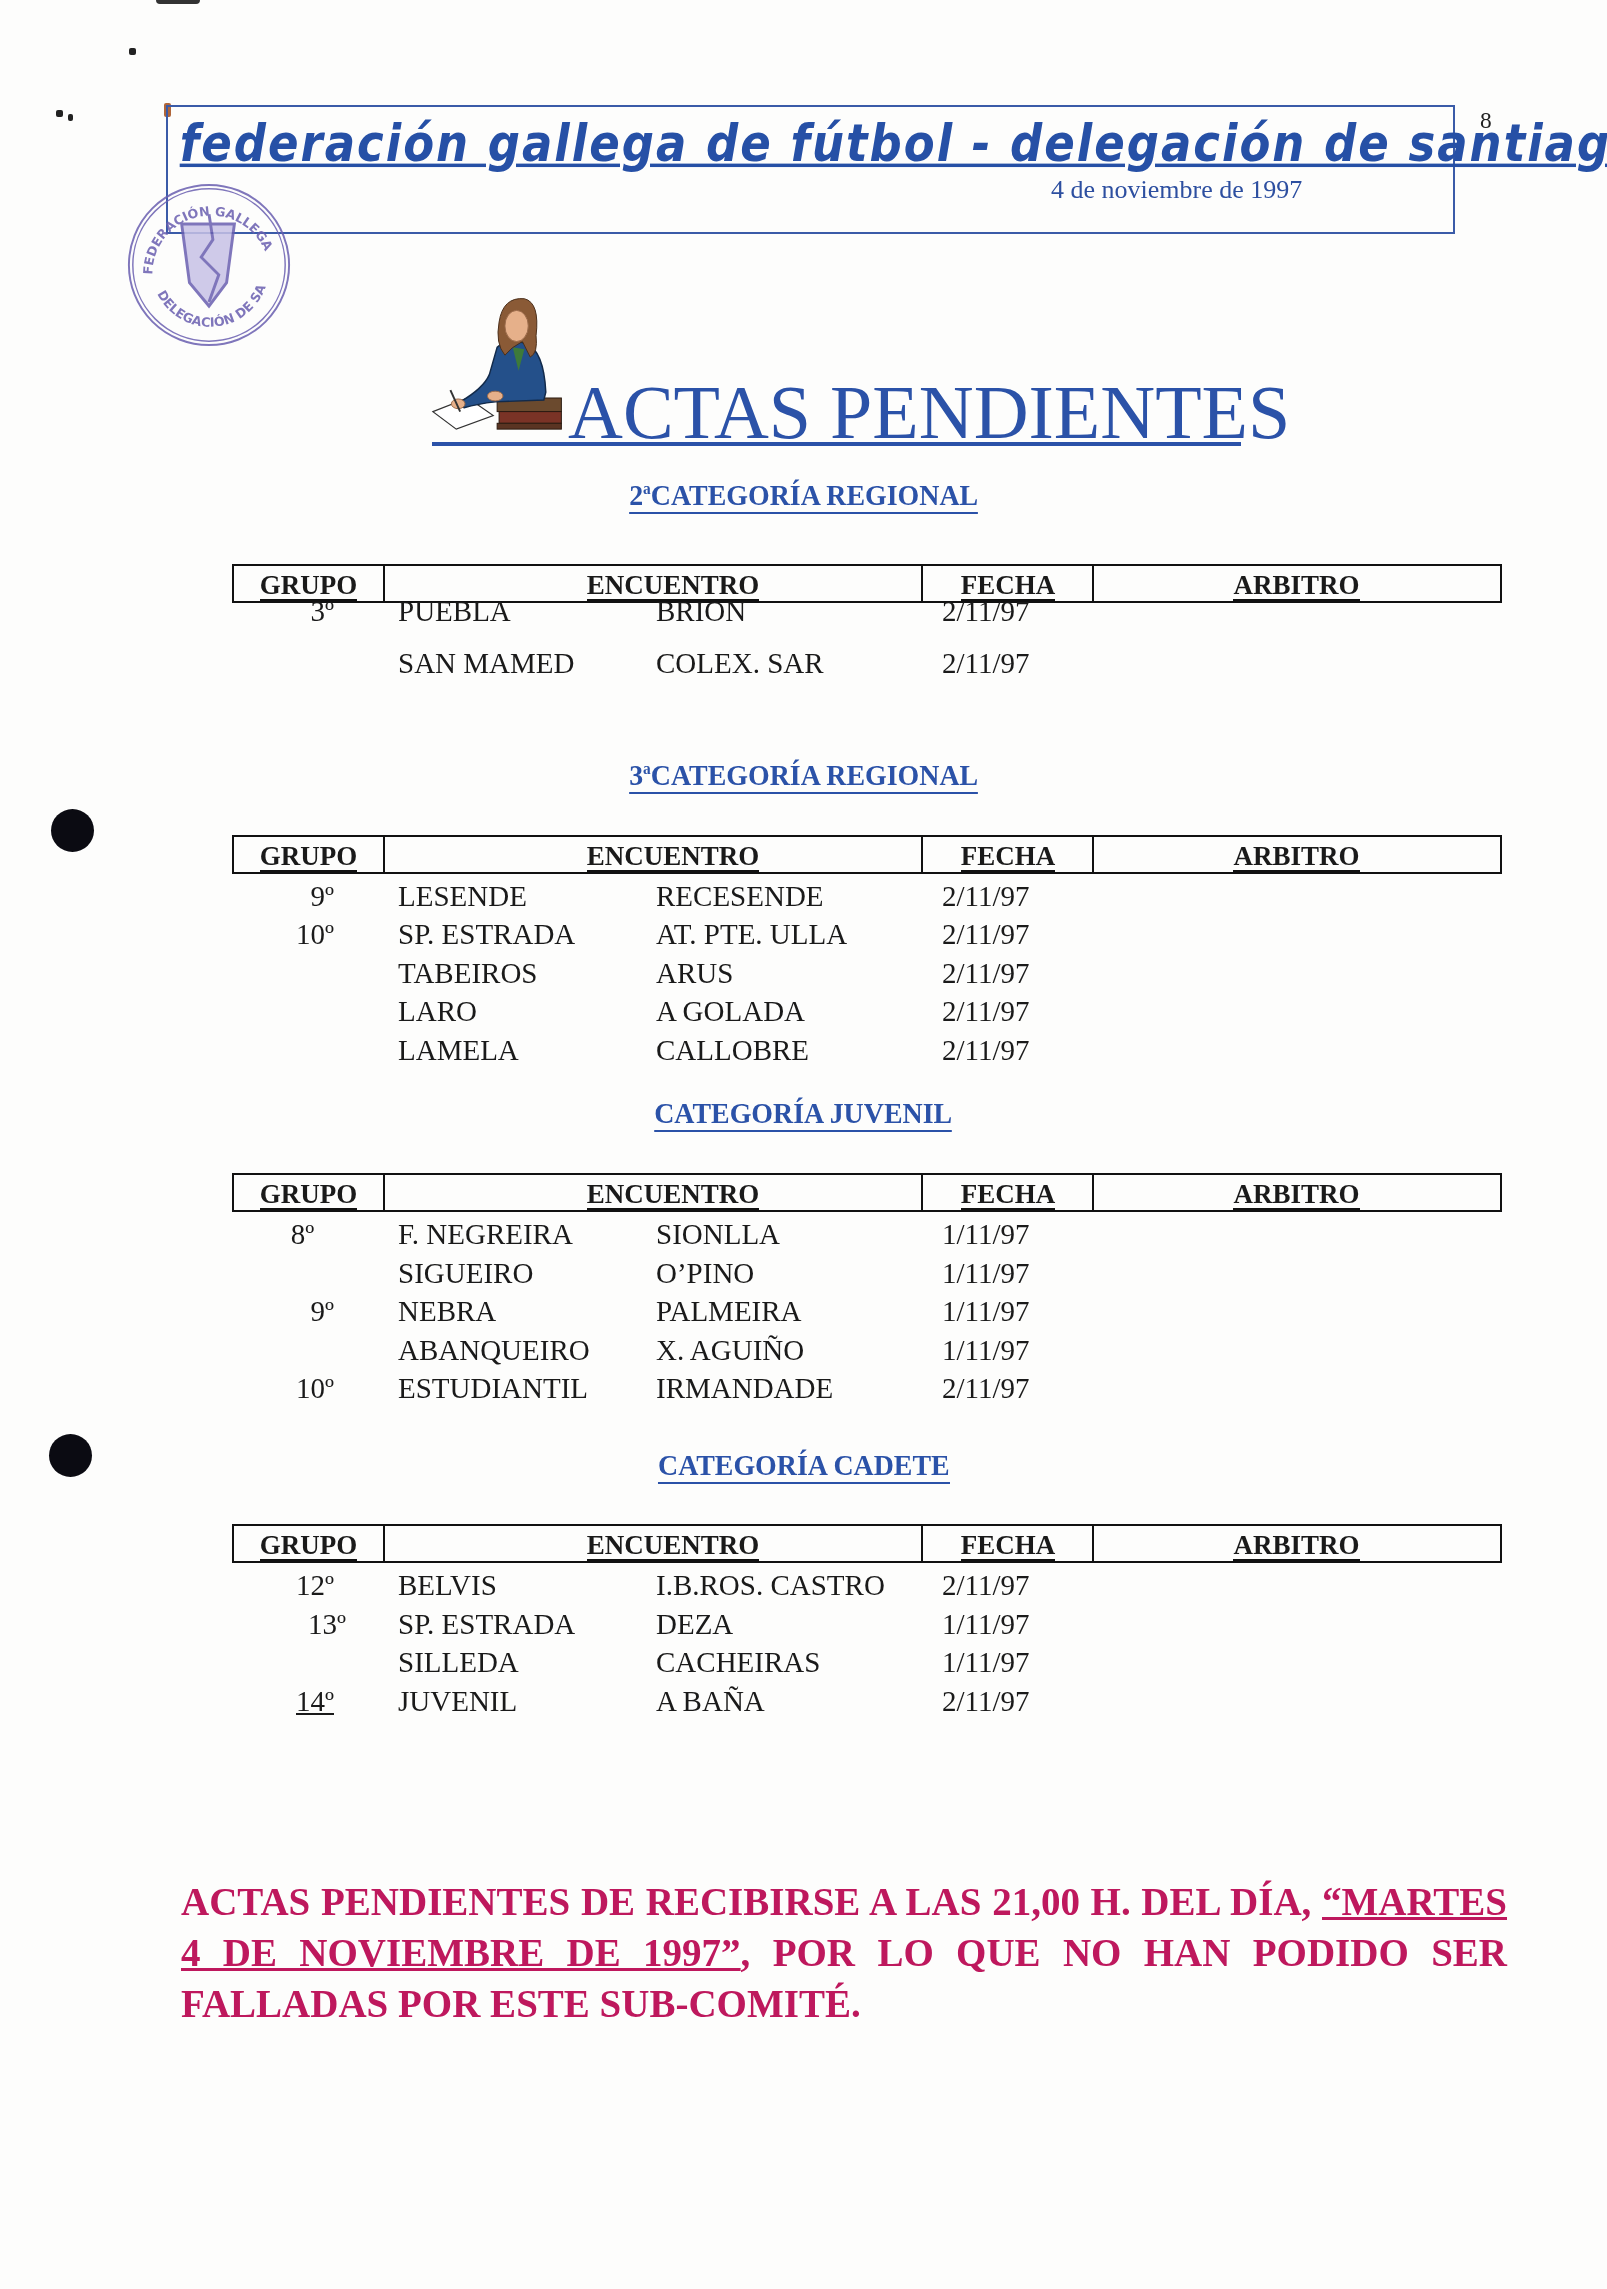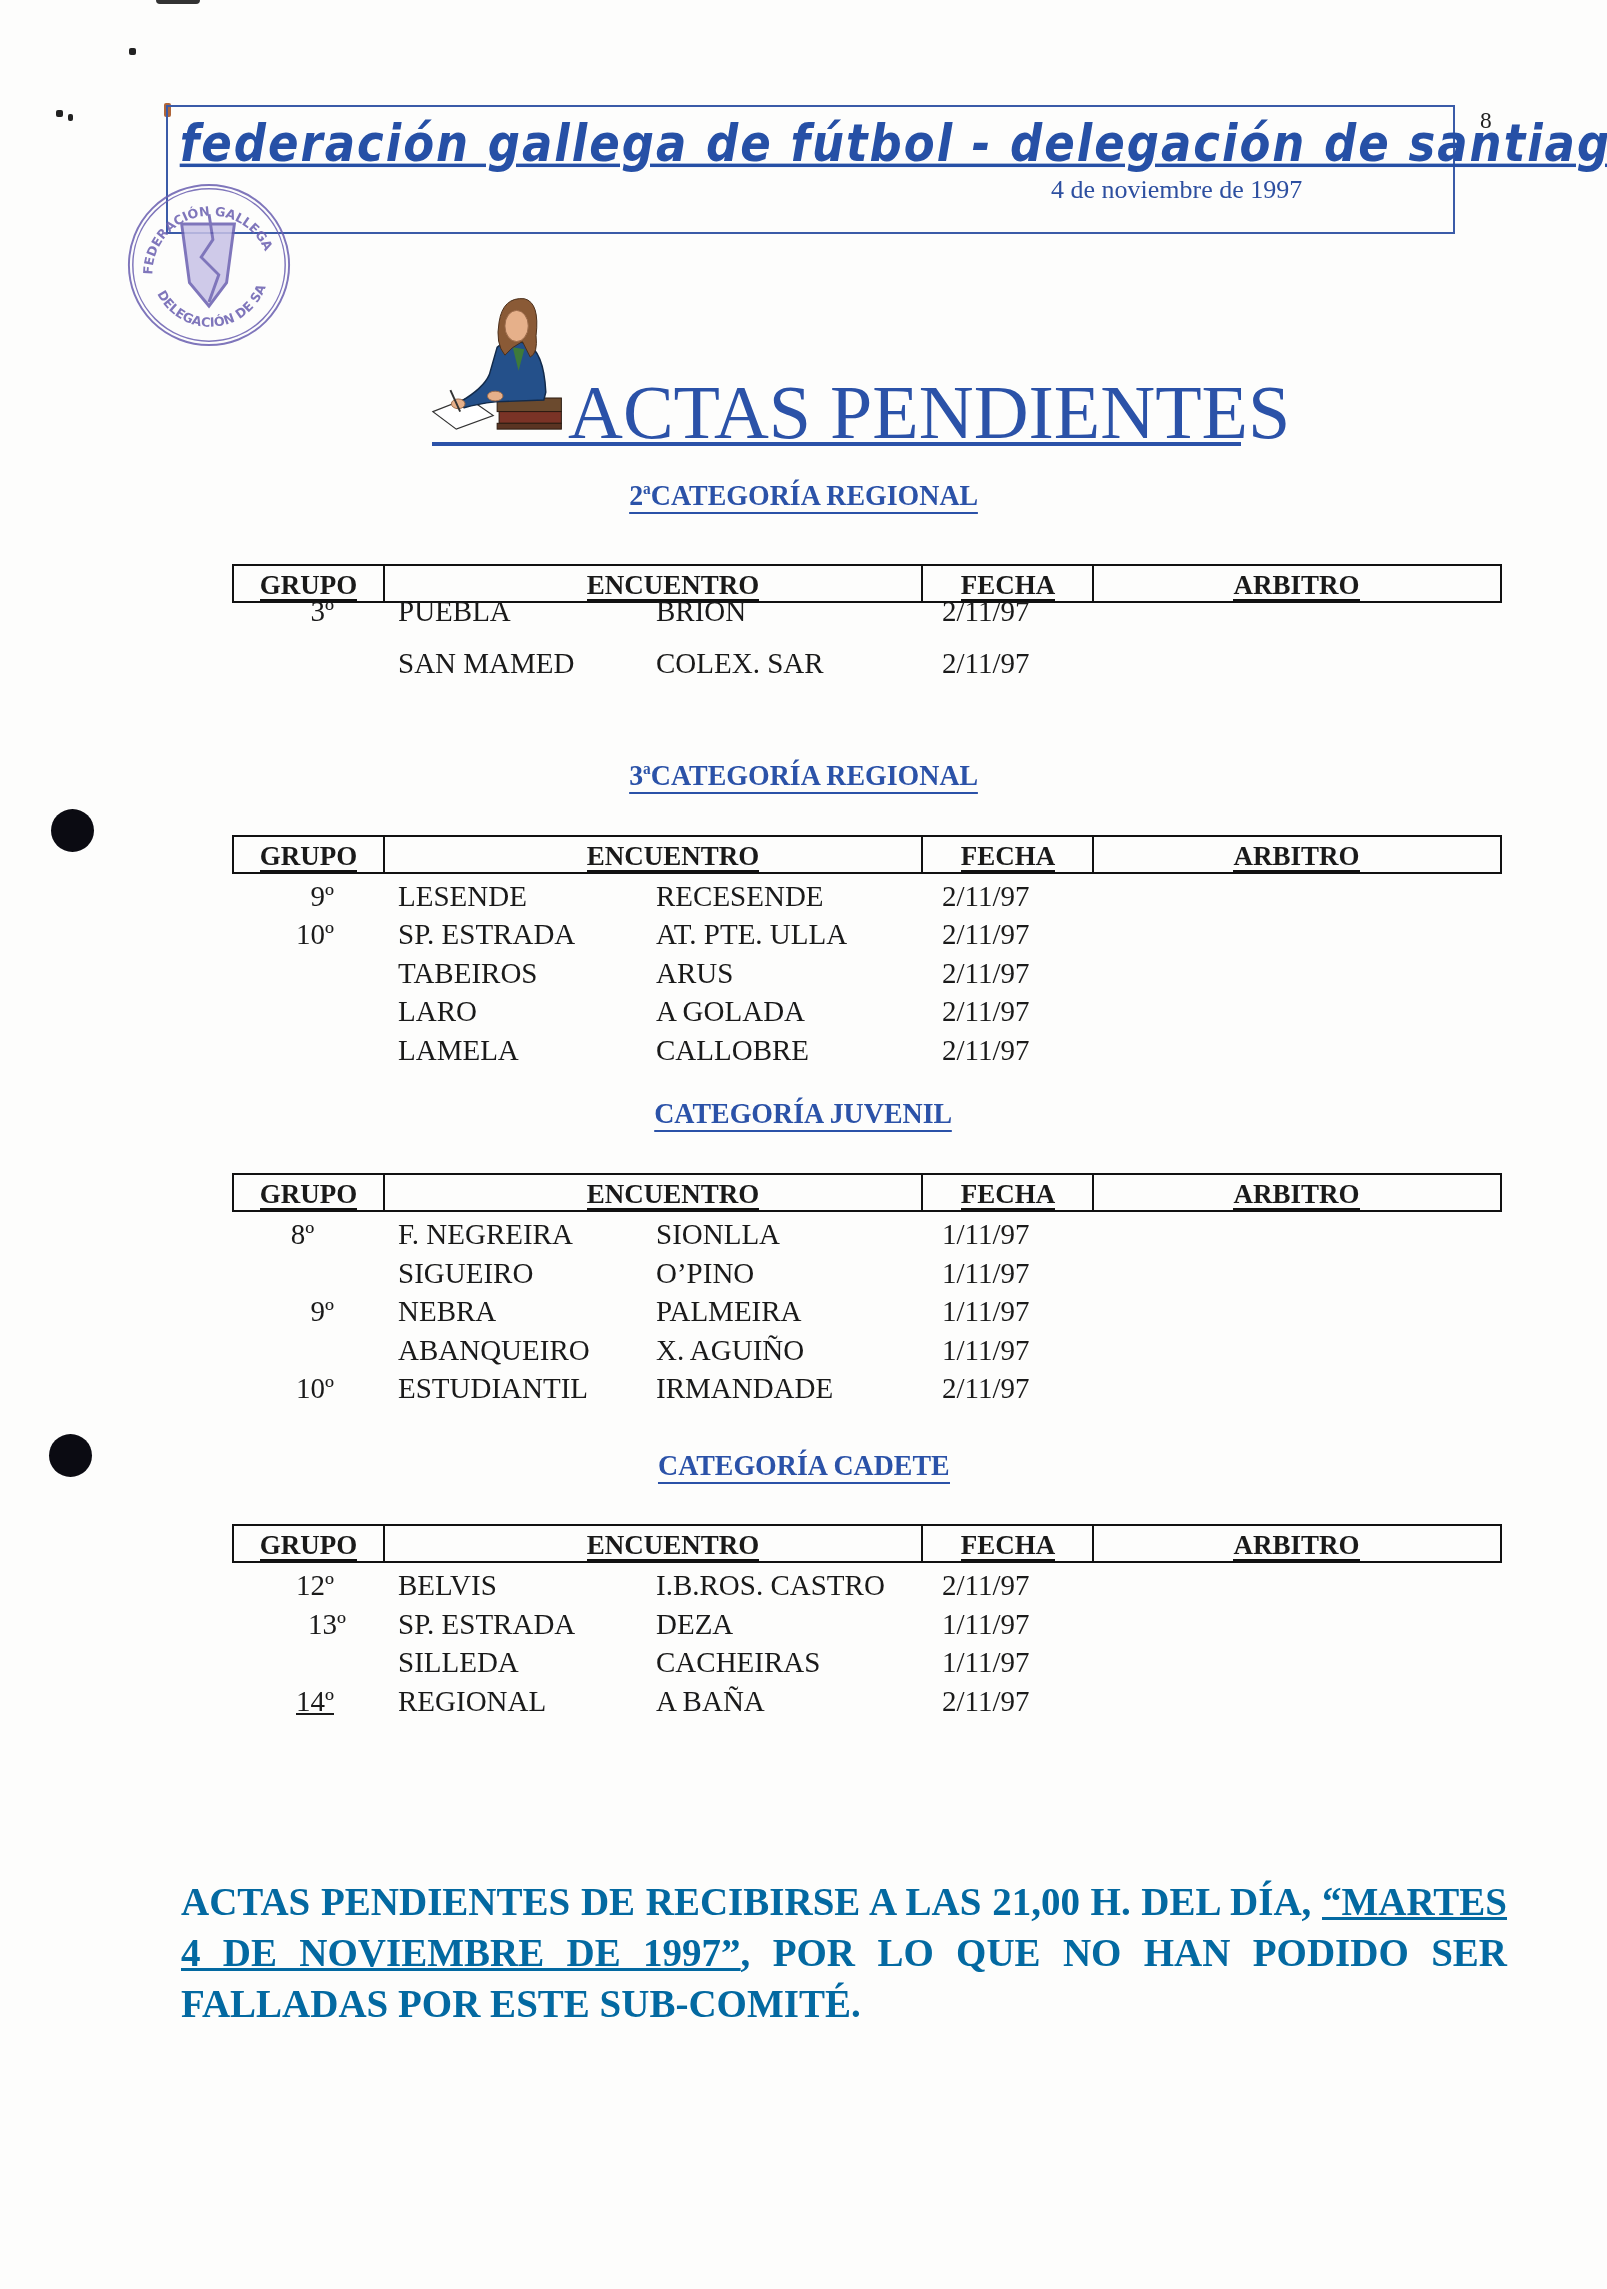--- a/index.html
+++ b/index.html
@@ -81,21 +81,21 @@
   .row .c { position: absolute; top: 0; white-space: nowrap; }
   .c-grupo { left: 57px; width: 78px; }
   .c-local { left: 166px; }
   .c-visit { left: 424px; }
   .c-fecha { left: 710px; }
 
   
   #footer-note {
     position: absolute; left: 181px; top: 1876px; width: 1326px;
     font-weight: bold; font-size: 39px; line-height: 51px; text-align: justify;
-    text-align-last: left; color: #0369a1;
+    text-align-last: left; color: #be185d;
   }
   #footer-note .u { text-decoration: underline; text-decoration-thickness: 2.9px; }
 </style>
 </head>
 <body>
 
 <div class="topbar"></div>
 <div class="speck" style="left:129px;top:48px;width:6.8px;height:6.8px;"></div>
 <div class="speck" style="left:56px;top:110px;width:6.8px;height:6.8px;"></div>
 <div class="speck" style="left:68px;top:114px;width:4.9px;height:6.8px;"></div>
@@ -263,21 +263,21 @@
       <div class="c c-fecha">1/11/97</div>
     </div>
     <div class="row" style="top: 1646px;">
       <div class="c c-grupo" style="text-align: right; left: 39px; width: 63px;"></div>
       <div class="c c-local">SILLEDA</div>
       <div class="c c-visit">CACHEIRAS</div>
       <div class="c c-fecha">1/11/97</div>
     </div>
     <div class="row" style="top: 1685px;">
       <div class="c c-grupo" style="text-align: right; left: 39px; width: 63px; text-decoration: underline;">14º</div>
-      <div class="c c-local">REGIONAL</div>
+      <div class="c c-local">JUVENIL</div>
       <div class="c c-visit">A BAÑA</div>
       <div class="c c-fecha">2/11/97</div>
     </div>
   </div>
 
 <div id="footer-note">
   <span>ACTAS PENDIENTES DE RECIBIRSE A LAS 21,00 H. DEL DÍA, </span><span class="u">“MARTES 4 DE NOVIEMBRE DE 1997”</span><span>, POR LO QUE NO HAN PODIDO SER FALLADAS POR ESTE SUB-COMITÉ.</span>
 </div>
 
 

